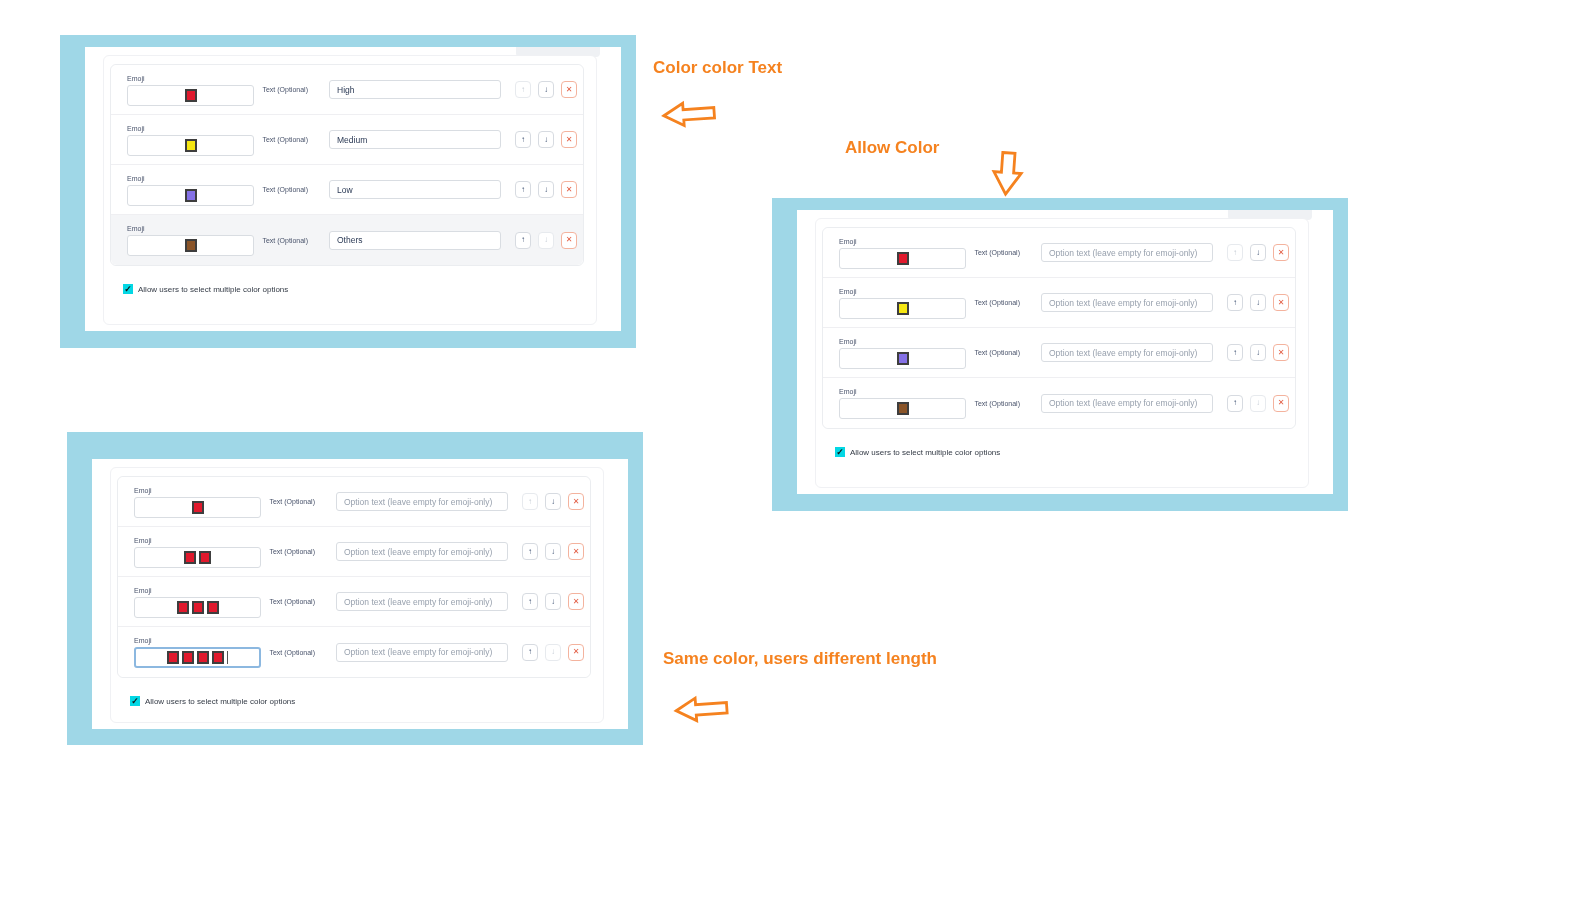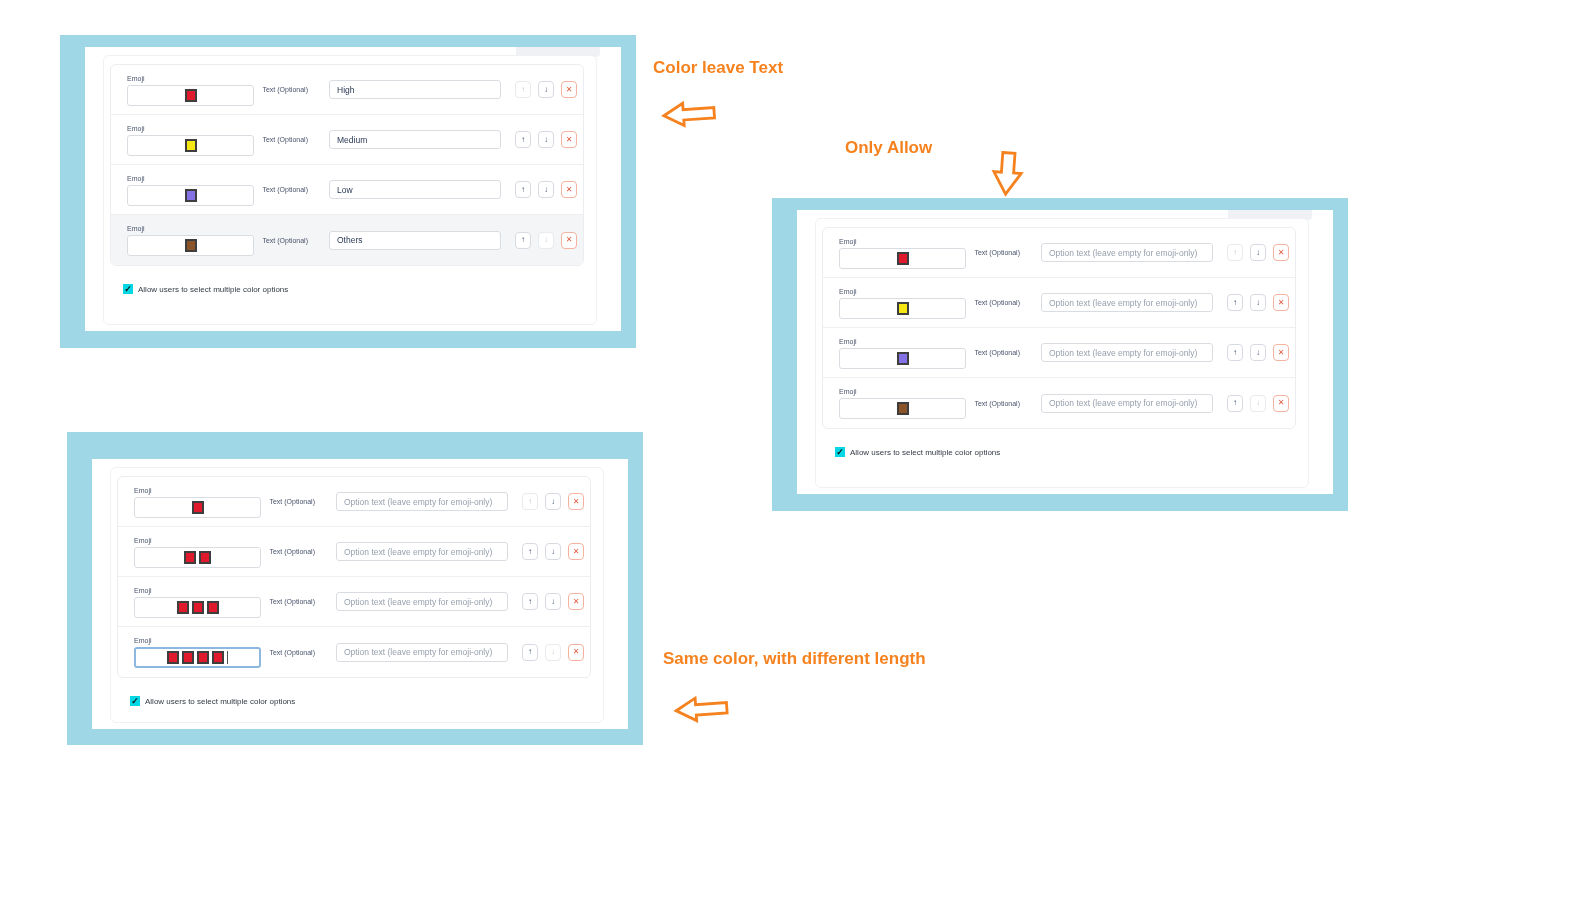--- a/index.html
+++ b/index.html
@@ -320,28 +320,28 @@
             </div>
         <div class="checkbox-row">
           <span class="checkbox">✓</span>
           <span class="cb-label">Allow users to select multiple color options</span>
         </div>
       </div>
     </div>
   </section>
     </div>
 
-  <div class="ann-title" id="ann1-title">Color leave Text</div>
+  <div class="ann-title" id="ann1-title">Color color Text</div>
   <svg class="ann-arrow" id="ann1-arrow" viewBox="0 0 60 32">
     <polygon points="3,16 24,4 24,11 57,11 57,22 24,22 24,28" fill="none" stroke="#f5821f" stroke-width="3"></polygon>
   </svg>
 
-  <div class="ann-title" id="ann2-title">Only Allow</div>
+  <div class="ann-title" id="ann2-title">Allow Color</div>
   <svg class="ann-arrow" id="ann2-arrow" viewBox="0 0 40 50">
     <polygon points="14,3 27,3 27,24 35,24 20,47 6,24 14,24" fill="none" stroke="#f5821f" stroke-width="3"></polygon>
   </svg>
 
-  <div class="ann-title" id="ann3-title">Same color, with different length</div>
+  <div class="ann-title" id="ann3-title">Same color, users different length</div>
   <svg class="ann-arrow" id="ann3-arrow" viewBox="0 0 60 32">
     <polygon points="3,16 24,4 24,11 57,11 57,22 24,22 24,28" fill="none" stroke="#f5821f" stroke-width="3"></polygon>
   </svg>
 
 </div>
 
 </body></html>

